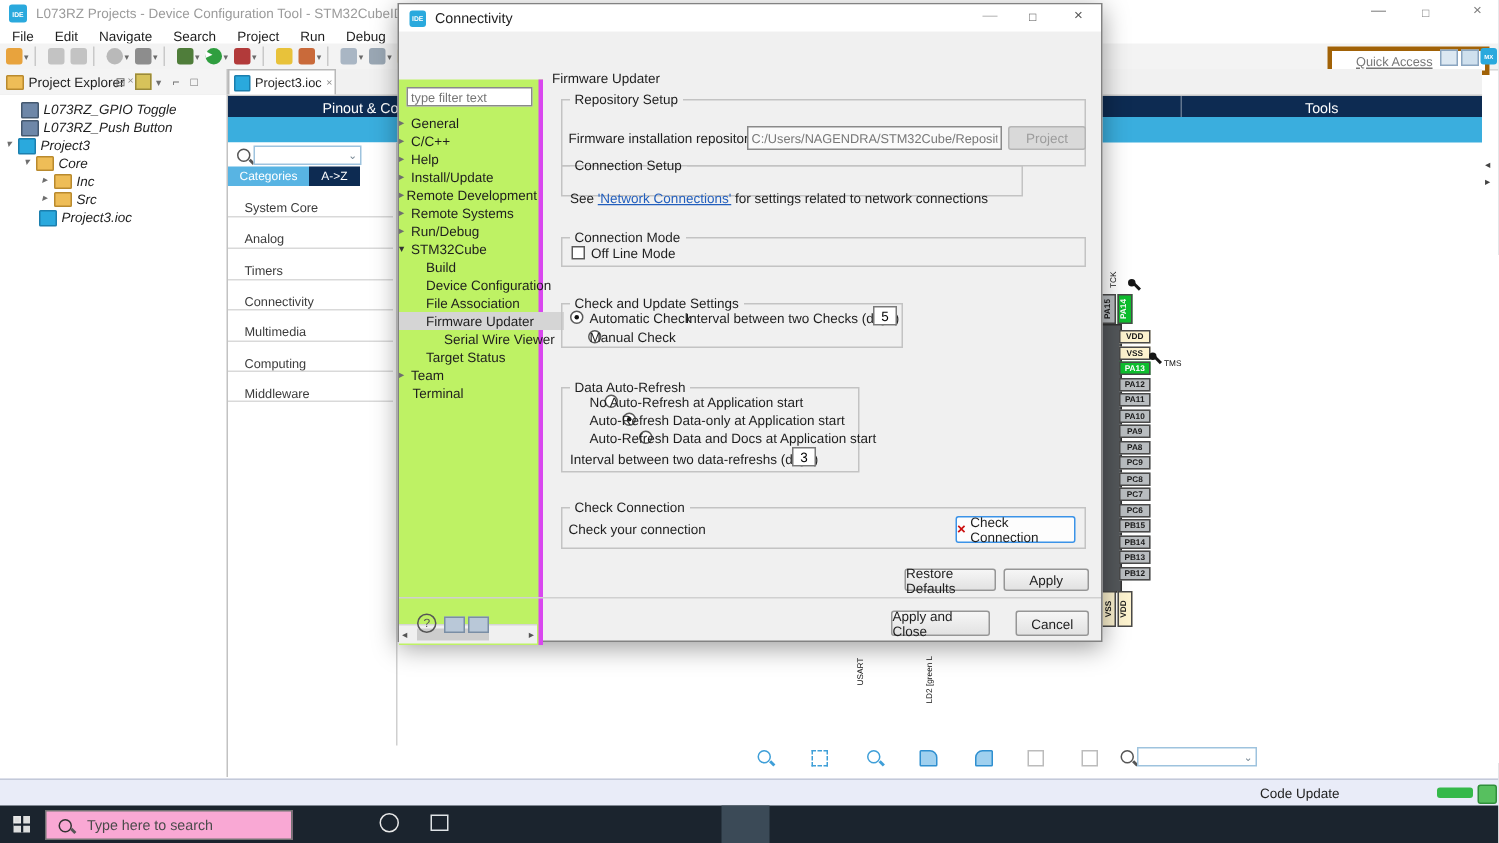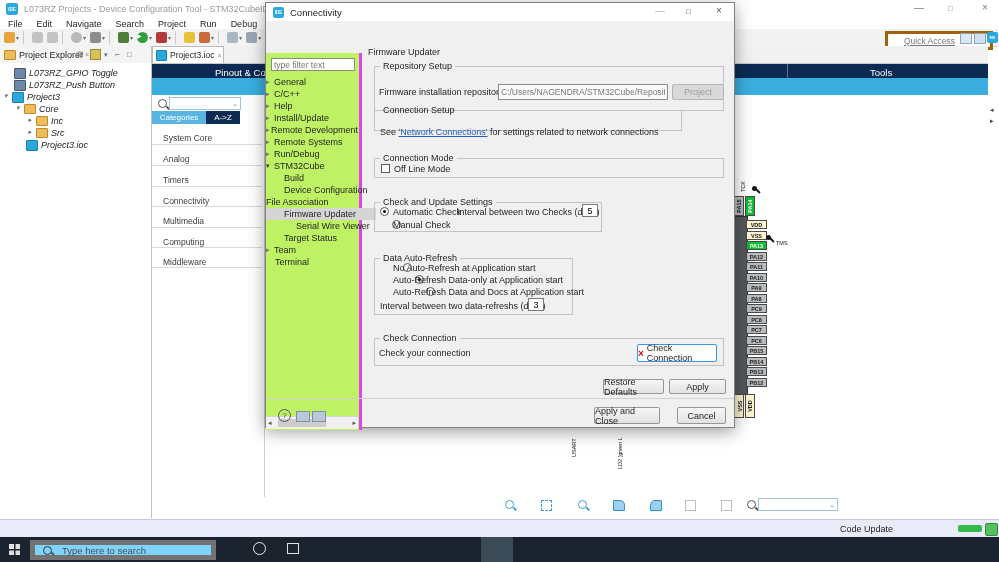--- a/index.html
+++ b/index.html
@@ -370,21 +370,21 @@
       <div class="dt-row" style="top:107px">
           <span class="tw" style="color:#333">▾</span>
           <span>STM32Cube</span>
         </div>
       <div class="dt-row" style="top:119px;padding-left:18px">
           <span>Build</span>
         </div>
       <div class="dt-row" style="top:131px;padding-left:18px">
           <span>Device Configuration</span>
         </div>
-      <div class="dt-row" style="top:143px;">
+      <div class="dt-row" style="top:143px;padding-left:18px">
           <span>File Association</span>
         </div>
       <div class="dt-row sel" style="top:155px;padding-left:18px">
           <span>Firmware Updater</span>
         </div>
       <div class="dt-row" style="top:167px;padding-left:30px">
           <span>Serial Wire Viewer</span>
         </div>
       <div class="dt-row" style="top:179px;padding-left:18px">
           <span>Target Status</span>
@@ -494,21 +494,21 @@
   <div class="abs taskbar">
 
     <div class="abs" style="left:0;top:0;width:30px;height:25px">
       <span style="position:absolute;left:9px;top:7px;width:5px;height:5px;border-top:1.5px solid #fff;border-left:1.5px solid #fff;border-bottom:1.5px solid #fff;border-right:1.5px solid #fff;box-sizing:border-box"></span>
       <span style="position:absolute;left:9px;top:7px;width:11px;height:11px;background:
         linear-gradient(#1b242e,#1b242e) 5px 0/1.5px 11px no-repeat,
         linear-gradient(#1b242e,#1b242e) 0 5px/11px 1.5px no-repeat,
         linear-gradient(#e8e8e8,#e8e8e8);opacity:.95"></span>
     </div>
 
-    <div class="abs flex" style="left:30px;top:3px;width:186px;height:20px;background:#7dd3fc;border:5px solid #737373;box-sizing:border-box">
+    <div class="abs flex" style="left:30px;top:3px;width:165px;height:20px;background:#f9a8d4;border:1px solid #737373;box-sizing:border-box">
       <span class="mag" style="margin-left:8px;border-color:#333"></span>
       <span style="margin-left:10px;color:#4a4a4a;font-size:9.5px">Type here to search</span>
     </div>
 
     <span class="abs" style="left:253px;top:5px;width:13px;height:13px;border:1.5px solid #e8e8e8;border-radius:50%;box-sizing:border-box"></span>
 
     <span class="abs" style="left:287px;top:6px;width:12px;height:11px;border:1.5px solid #dfe3e6;box-sizing:border-box"></span>
 
     <div class="abs" style="left:481px;top:0;width:32px;height:25px;background:#3b4a57"></div>
 

